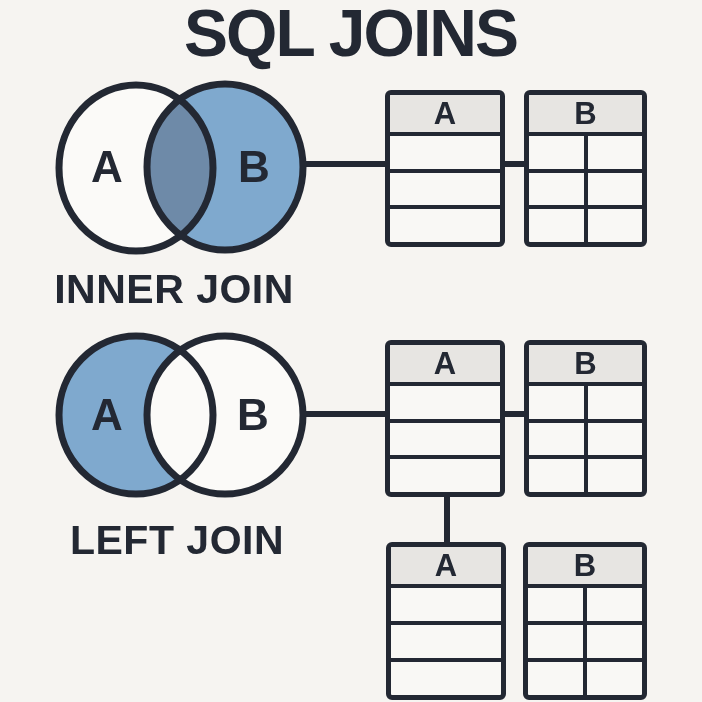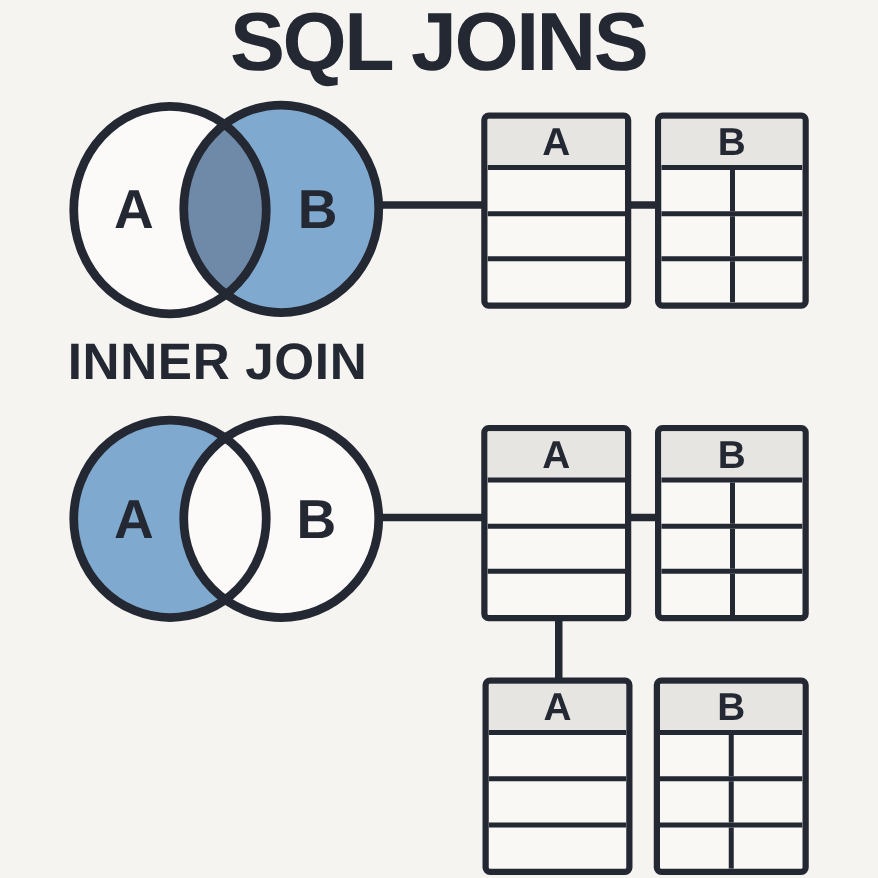--- a/index.html
+++ b/index.html
@@ -107,20 +107,21 @@
     <line class="connector" x1="300" y1="164" x2="388" y2="164"></line>
     <line class="connector" x1="503" y1="164" x2="527" y2="164"></line>
     <line class="connector" x1="300" y1="414" x2="388" y2="414"></line>
     <line class="connector" x1="503" y1="414" x2="527" y2="414"></line>
     <line class="connector" x1="447" y1="494" x2="447" y2="545"></line>
   </svg>
 
   <h1 class="page-title">SQL JOINS</h1>
 
   <div class="join-label inner">INNER JOIN</div>
+  <div class="join-label left">LEFT JOIN</div>
 
   <div class="tbl" style="left:385px;top:90px;">
     <div class="tbl-header">A</div>
     <div class="tbl-row">
         <div class="tbl-cell"></div>
       </div>
     <div class="tbl-row">
         <div class="tbl-cell"></div>
       </div>
     <div class="tbl-row">

